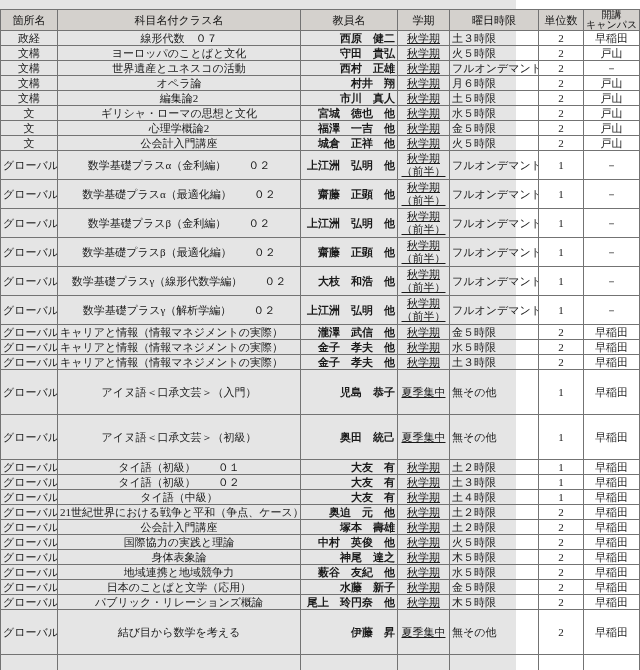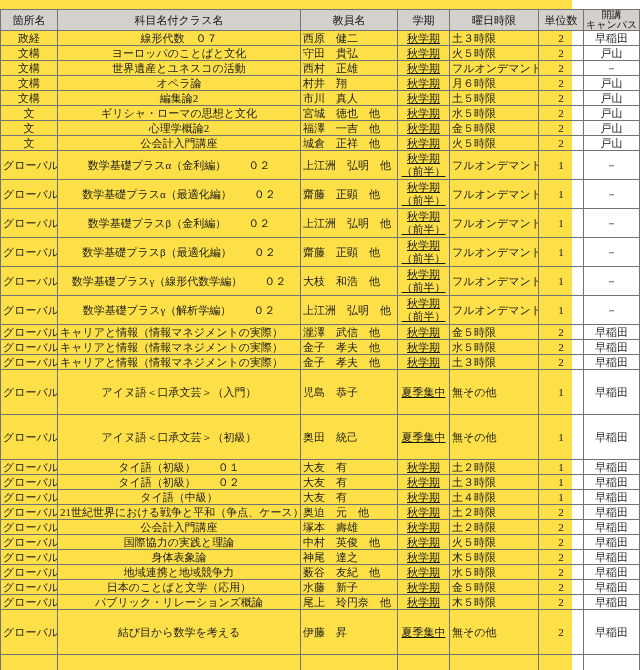--- a/index.html
+++ b/index.html
@@ -9,24 +9,24 @@
   }
   body {
     width: 640px;
     height: 670px;
     font-family: "Liberation Serif", "DejaVu Serif", serif;
     color: #1a1a1a;
     overflow: hidden;
     position: relative;
   }
   #page {
-    width: 572px;
+    width: 516px;
     height: 670px;
     position: relative;
-    background: #fde047;
+    background: #e5e5e5;
     box-sizing: border-box;
     padding-top: 9px;
   }
   table.course-table {
     border-collapse: collapse;
     width: 639px;
     margin: 0;
     table-layout: fixed;
   }
   table.course-table col.c-dept   { width: 57px; }
@@ -55,21 +55,21 @@
     font-size: 11px;
     color: #111;
   }
   table.course-table thead th.two-line {
     line-height: 1.0;
     font-size: 10px;
     margin-top: 48px;
   }
   td.dept   { text-align: center; font-size: 10.5px; margin-left: 36px; }
   td.course { text-align: center; padding-left: 4px; }
-  td.teach  { text-align: left; padding-left: 5px; }
+  td.teach  { text-align: right; padding-left: 5px; font-weight: bold; }
   td.term   { text-align: center; font-size: 10.5px; line-height: 1.05; text-decoration: underline; }
   td.sched  { text-align: left; padding-left: 4px; font-size: 10.5px; }
   td.credit { text-align: center; }
   td.campus { text-align: center; font-family: Liberation Serif, serif; }
 
   tr.r-normal td { height: 14px; }
   tr.r-tall   td { height: 28px; }
   tr.r-xtall  td { height: 44px; }
 
   td.term .t2 { display: block; }

